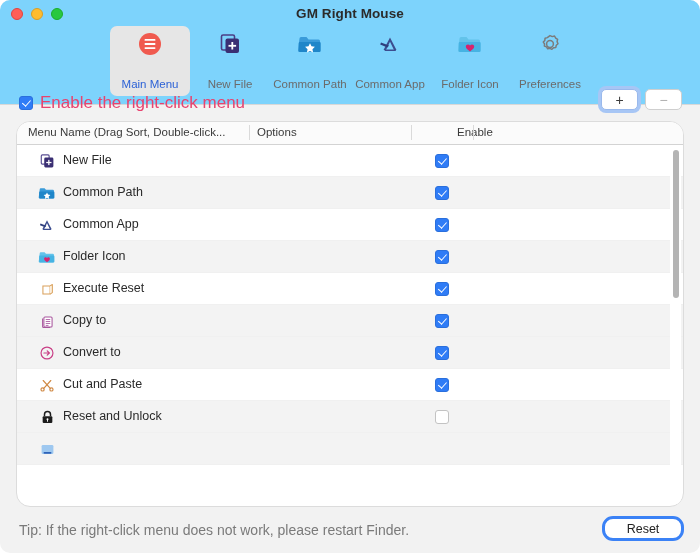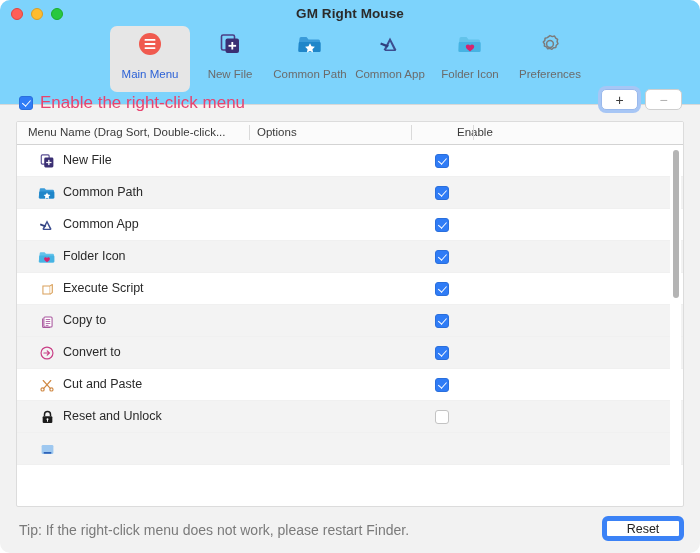--- a/index.html
+++ b/index.html
@@ -66,26 +66,26 @@
     position: absolute;
     left: 0; right: 0;
     top: 26px;
     display: flex;
     justify-content: center;
     align-items: flex-start;
     gap: 0px;
   }
   .tb-item {
     width: 76px;
-    padding: 4px 2px 12px 2px;
+    padding: 4px 2px 6px 2px;
     border-radius: 7px;
     display: flex;
     flex-direction: column;
     align-items: center;
-    gap: 10px;
+    gap: 20px;
     cursor: default;
   }
   .tb-item.active {
     background: #e6e6e6;
   }
   .tb-icon {
     height: 28px;
     display: flex;
     align-items: center;
     justify-content: center;
@@ -179,21 +179,21 @@
 
   
   .table-wrap {
     position: absolute;
     left: 16px;
     top: 121px;
     width: 668px;
     height: 386px;
     background: #ffffff;
     border: 1px solid #dcdcdc;
-    border-radius: 2px;
+    border-radius: 14px;
     box-sizing: border-box;
     overflow: hidden;
   }
   .thead {
     position: relative;
     height: 23px;
     background: #fbfbfb;
     border-bottom: 1px solid #d3d3d3;
     box-sizing: border-box;
   }
@@ -281,23 +281,23 @@
     font-size: 14px;
     color: #7a7a7a;
     white-space: nowrap;
   }
   .reset-btn {
     position: absolute;
     right: 16px;
     top: 9px;
     width: 82px;
     height: 25px;
-    border-radius: 6px;
+    border-radius: 11px;
     background: #ffffff;
-    border: 5px solid #3b82f6;
+    border: 3px solid #3b82f6;
     box-sizing: border-box;
     display: flex;
     align-items: center;
     justify-content: center;
     font-size: 12.5px;
     color: #222;
     cursor: default;
   }
 </style>
 </head>
@@ -460,21 +460,21 @@
         <span class="rowcbx cbx on"></span>
       </div>
 
       <div class="row">
         <span class="icon">
           <svg width="17" height="17" viewBox="0 0 26 26">
             <path d="M6 7.5 h11 v12.5 h-11 z" fill="#ffffff" stroke="#d9a05b" stroke-width="1.6"></path>
             <path d="M17 7.5 l3.4 -2.2 v12.4 l-3.4 2.3" fill="#fdf4e7" stroke="#d9a05b" stroke-width="1.6" stroke-linejoin="round"></path>
           </svg>
         </span>
-        <span class="name">Execute Script</span>
+        <span class="name">Execute Reset</span>
         <span class="rowcbx cbx on"></span>
       </div>
 
       <div class="row alt">
         <span class="icon">
           <svg width="17" height="17" viewBox="0 0 26 26">
             <rect x="7.5" y="6" width="12.5" height="15.5" rx="1.6" fill="#ffffff" stroke="#a8559d" stroke-width="1.6"></rect>
             <path d="M5.5 8.5 v12 a1.6 1.6 0 0 0 1.6 1.6 h10" fill="none" stroke="#a8559d" stroke-width="1.6"></path>
             <g stroke="#a8559d" stroke-width="1.3">
               <line x1="10.3" y1="10" x2="17.2" y2="10"></line>

